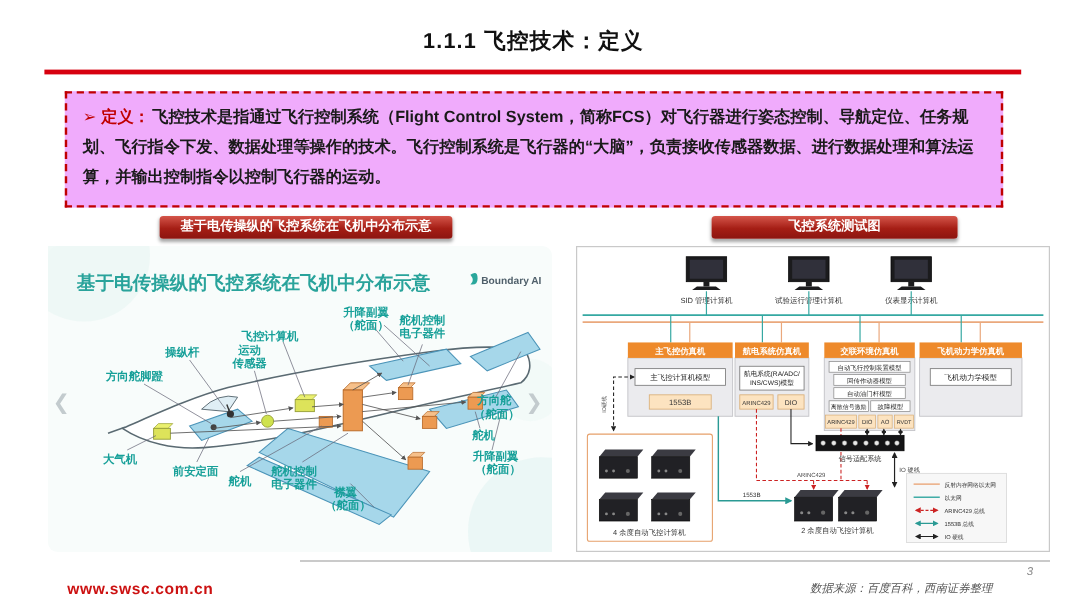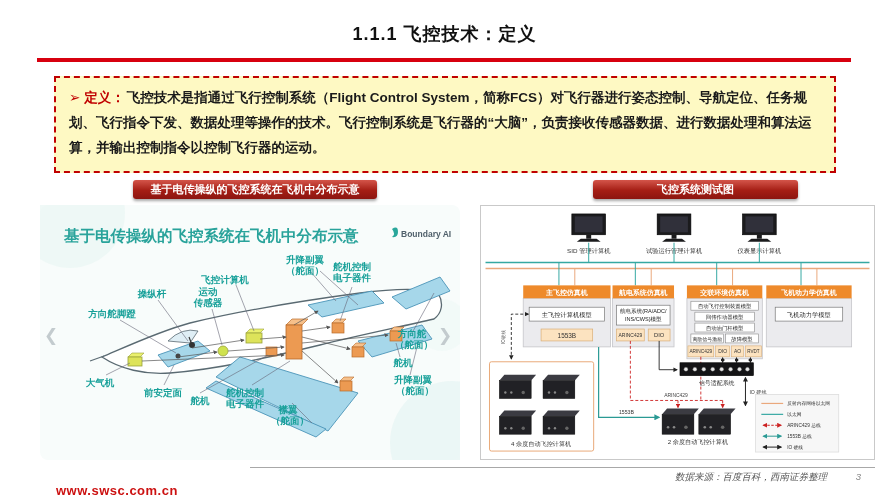--- a/index.html
+++ b/index.html
@@ -2,34 +2,34 @@
 <html><head>
 <meta charset="utf-8">
 <style>
   html,body{margin:0;padding:0;}
   body{width:889px;height:500px;position:relative;background:#fff;overflow:hidden;
        font-family:"Liberation Sans","DejaVu Sans",sans-serif;}
   .abs{position:absolute;}
   .page-title{top:22px;left:0;width:889px;text-align:center;font-size:18px;font-weight:bold;
               color:#111;letter-spacing:1px;}
   .red-rule{top:58px;left:37px;width:814px;height:4px;background:#d7000f;}
-  .def-box{top:76px;left:54px;width:752px;border:2px dashed #c00000;background:#fef9c3;
+  .def-box{top:76px;left:54px;width:752px;border:2px dashed #c00000;background:#f0abfc;
            padding:8px 13px 10px 13px;font-size:13.5px;font-weight:bold;line-height:1.85;color:#1a1a1a;}
   .def-bullet{color:#c00000;margin-right:4px;}
   .def-label{color:#c00000;margin-right:2px;}
   .badge{height:19px;line-height:19px;text-align:center;color:#fff;font-size:11px;font-weight:bold;
          border-radius:3px;background:linear-gradient(180deg,#d4554a 0%,#a51e15 55%,#8c1510 100%);
          box-shadow:0 2px 3px rgba(0,0,0,.35);}
   .badge-left{top:180px;left:133px;width:244px;}
   .badge-right{top:180px;left:593px;width:205px;}
   .panel-left{top:205px;left:40px;width:420px;height:255px;background:#f8fcfb;border-radius:8px;}
   .panel-right{top:205px;left:480px;width:393px;height:253px;background:#fff;border:1px solid #c9c9c9;}
   .footer-url{top:459px;left:56px;font-size:13px;font-weight:bold;color:#cc1111;letter-spacing:.5px;margin-top:24px;}
   .footer-line{top:467px;left:250px;width:625px;height:1px;background:#a8a8a8;}
-  .footer-source{top:471px;right:62px;font-size:9.5px;font-style:italic;color:#555;}
+  .footer-source{top:484px;right:62px;font-size:9.5px;font-style:italic;color:#555;}
   .footer-page{top:471px;right:28px;font-size:9.5px;font-style:italic;color:#888;}
   svg text{font-family:"Liberation Sans","DejaVu Sans",sans-serif;}
 </style>
 </head>
 <body>
 
 <div class="abs page-title">1.1.1 飞控技术：定义</div>
 <div class="abs red-rule"></div>
 
 <div class="abs def-box">

